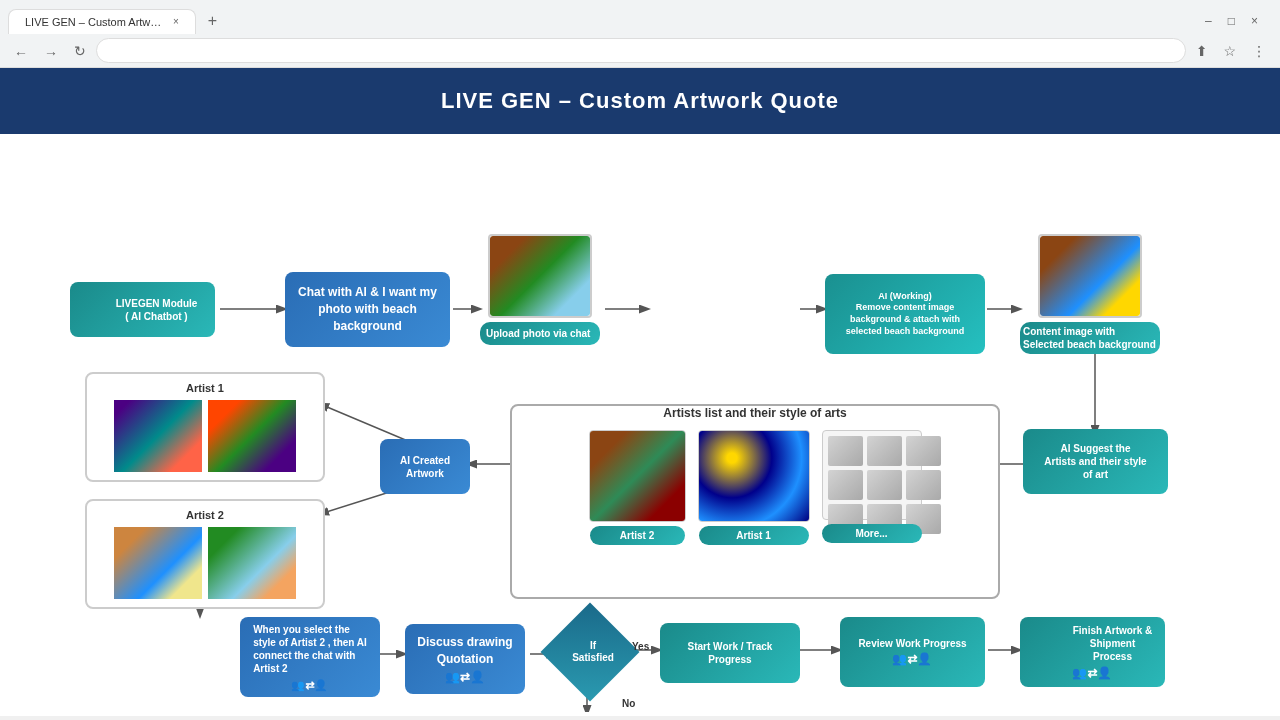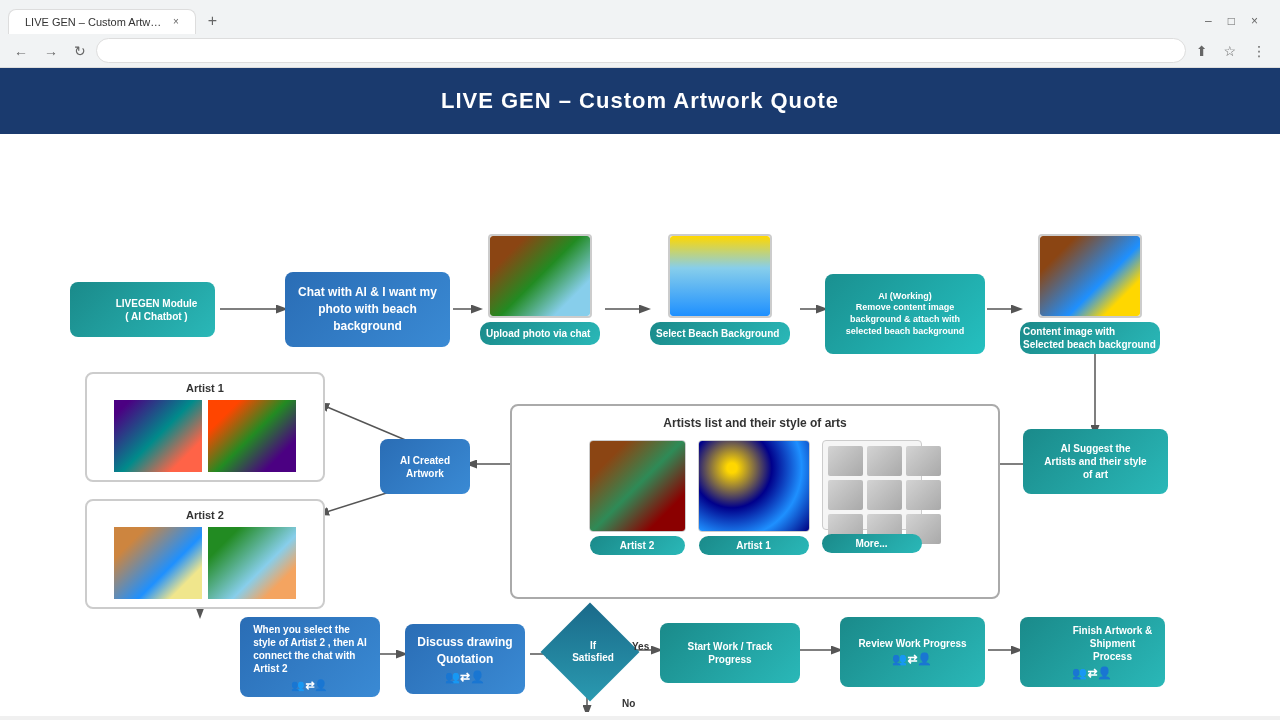--- a/index.html
+++ b/index.html
@@ -153,21 +153,20 @@
       background: white;
       padding: 8px;
     }
 
     
     .artists-list-box {
       position: absolute;
       border: 2px solid #aaa;
       border-radius: 8px;
       background: white;
-      padding: 10px;
     }
 
     
     .arrow-svg {
       position: absolute;
       pointer-events: none;
     }
 
     
     .img-placeholder {
@@ -290,28 +289,20 @@
 
     <div class="photo-box" style="left:480px; top:100px;">
       <div class="photo-frame">
         <div class="large-img photo-girl img-placeholder"></div>
       </div>
       <div class="node-teal" style="width:120px; margin-top:4px; font-size:10px; padding:6px;">
         <span>Upload photo via chat</span>
       </div>
     </div>
 
-    <div class="photo-box" style="left:650px; top:100px;">
-      <div class="photo-frame">
-        <div class="large-img photo-beach img-placeholder"></div>
-      </div>
-      <div class="node-teal" style="width:140px; margin-top:4px; font-size:10px; padding:6px;">
-        <span>Select Beach Background</span>
-      </div>
-    </div>
 
     <div class="node node-teal" style="left:825px; top:140px; width:160px; height:80px; border-radius:8px; background: linear-gradient(135deg,#1a9090,#25c0c0);">
       <span style="font-size:9px; white-space:pre-line; line-height:1.3; text-align:center;">AI (Working)<br>Remove content image<br>background &amp; attach with<br>selected beach background</span>
     </div>
 
     <div class="photo-box" style="left:1020px; top:100px;">
       <div class="photo-frame">
         <div class="large-img photo-girl-beach img-placeholder"></div>
       </div>
       <div class="node-teal" style="width:140px; margin-top:4px; font-size:10px; padding:3px;">

